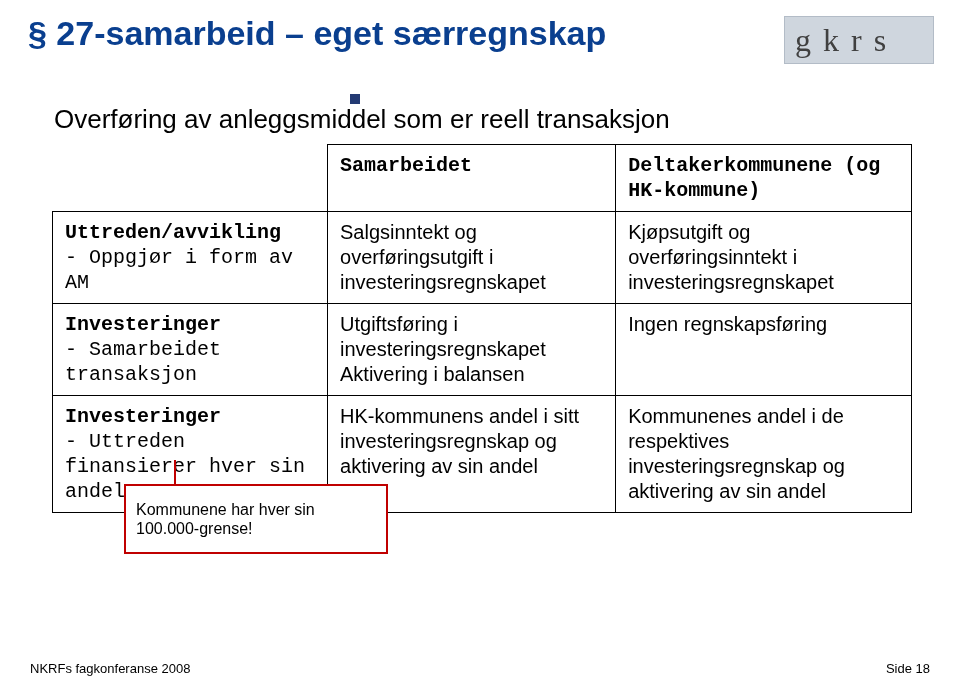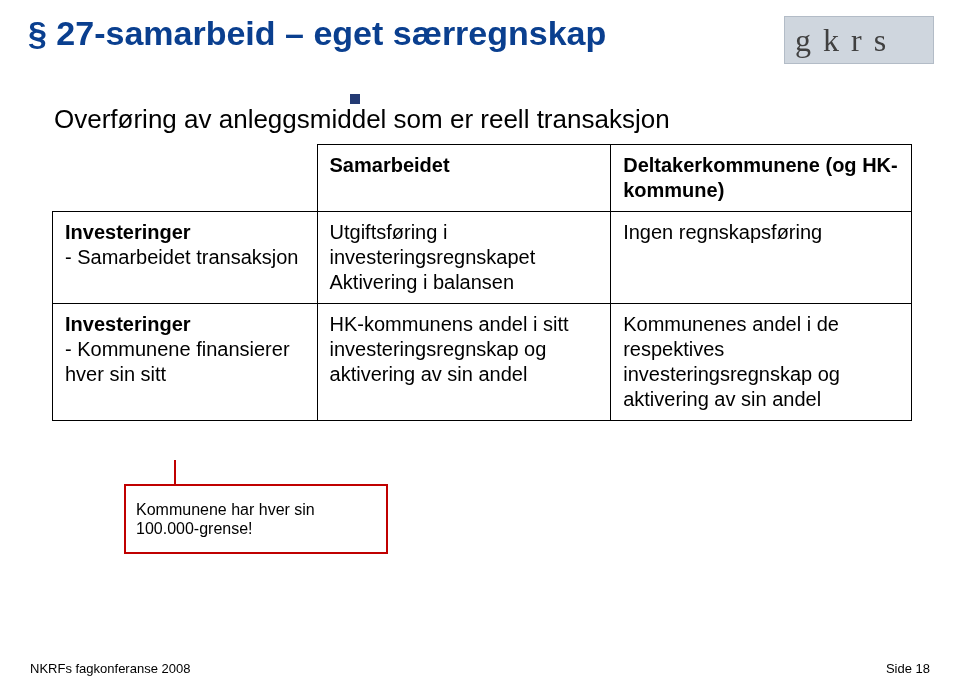--- a/index.html
+++ b/index.html
@@ -73,20 +73,21 @@
   .table th, .table td {
     border: 1px solid #000;
     padding: 8px 12px;
     vertical-align: top;
     text-align: left;
     font-size: 20px;
     line-height: 1.25;
   }
   .table th {
     font-weight: bold;
+    font-family: Liberation Mono, monospace;
   }
   .table th.row-head {
     font-weight: bold;
     width: 260px;
   }
   .table td.col2 {
     width: 280px;
   }
   .table td.col3 {
     width: 290px;
@@ -147,30 +148,38 @@
 
   <table class="table">
     <tbody>
         <tr>
       <th class="corner"></th>
       <th class="col2">Samarbeidet</th>
       <th class="col3">Deltakerkommunene (og HK-kommune)</th>
     </tr>
     <tr>
       <th class="row-head">
+        <span>Uttreden/avvikling</span><br>
+        <span style="font-weight:normal">- Oppgjør i form av AM</span>
+      </th>
+      <td class="col2">Salgsinntekt og overføringsutgift i investeringsregnskapet</td>
+      <td class="col3">Kjøpsutgift og overføringsinntekt i investeringsregnskapet</td>
+    </tr>
+    <tr>
+      <th class="row-head">
         <span>Investeringer</span><br>
         <span style="font-weight:normal">- Samarbeidet transaksjon</span>
       </th>
       <td class="col2">Utgiftsføring i investeringsregnskapet Aktivering i balansen</td>
       <td class="col3">Ingen regnskapsføring</td>
     </tr>
     <tr>
       <th class="row-head">
         <span>Investeringer</span><br>
-        <span style="font-weight:normal">- Kommunene finansierer hver sin sitt</span>
+        <span style="font-weight:normal">- Uttreden finansierer hver sin andel</span>
       </th>
       <td class="col2">HK-kommunens andel i sitt investeringsregnskap og aktivering av sin andel</td>
       <td class="col3">Kommunenes andel i de respektives investeringsregnskap og aktivering av sin andel</td>
     </tr>
   </tbody>
     </table>
 
   <div class="callout-connector"></div>
   <div class="callout">Kommunene har hver sin 100.000-grense!</div>
 

